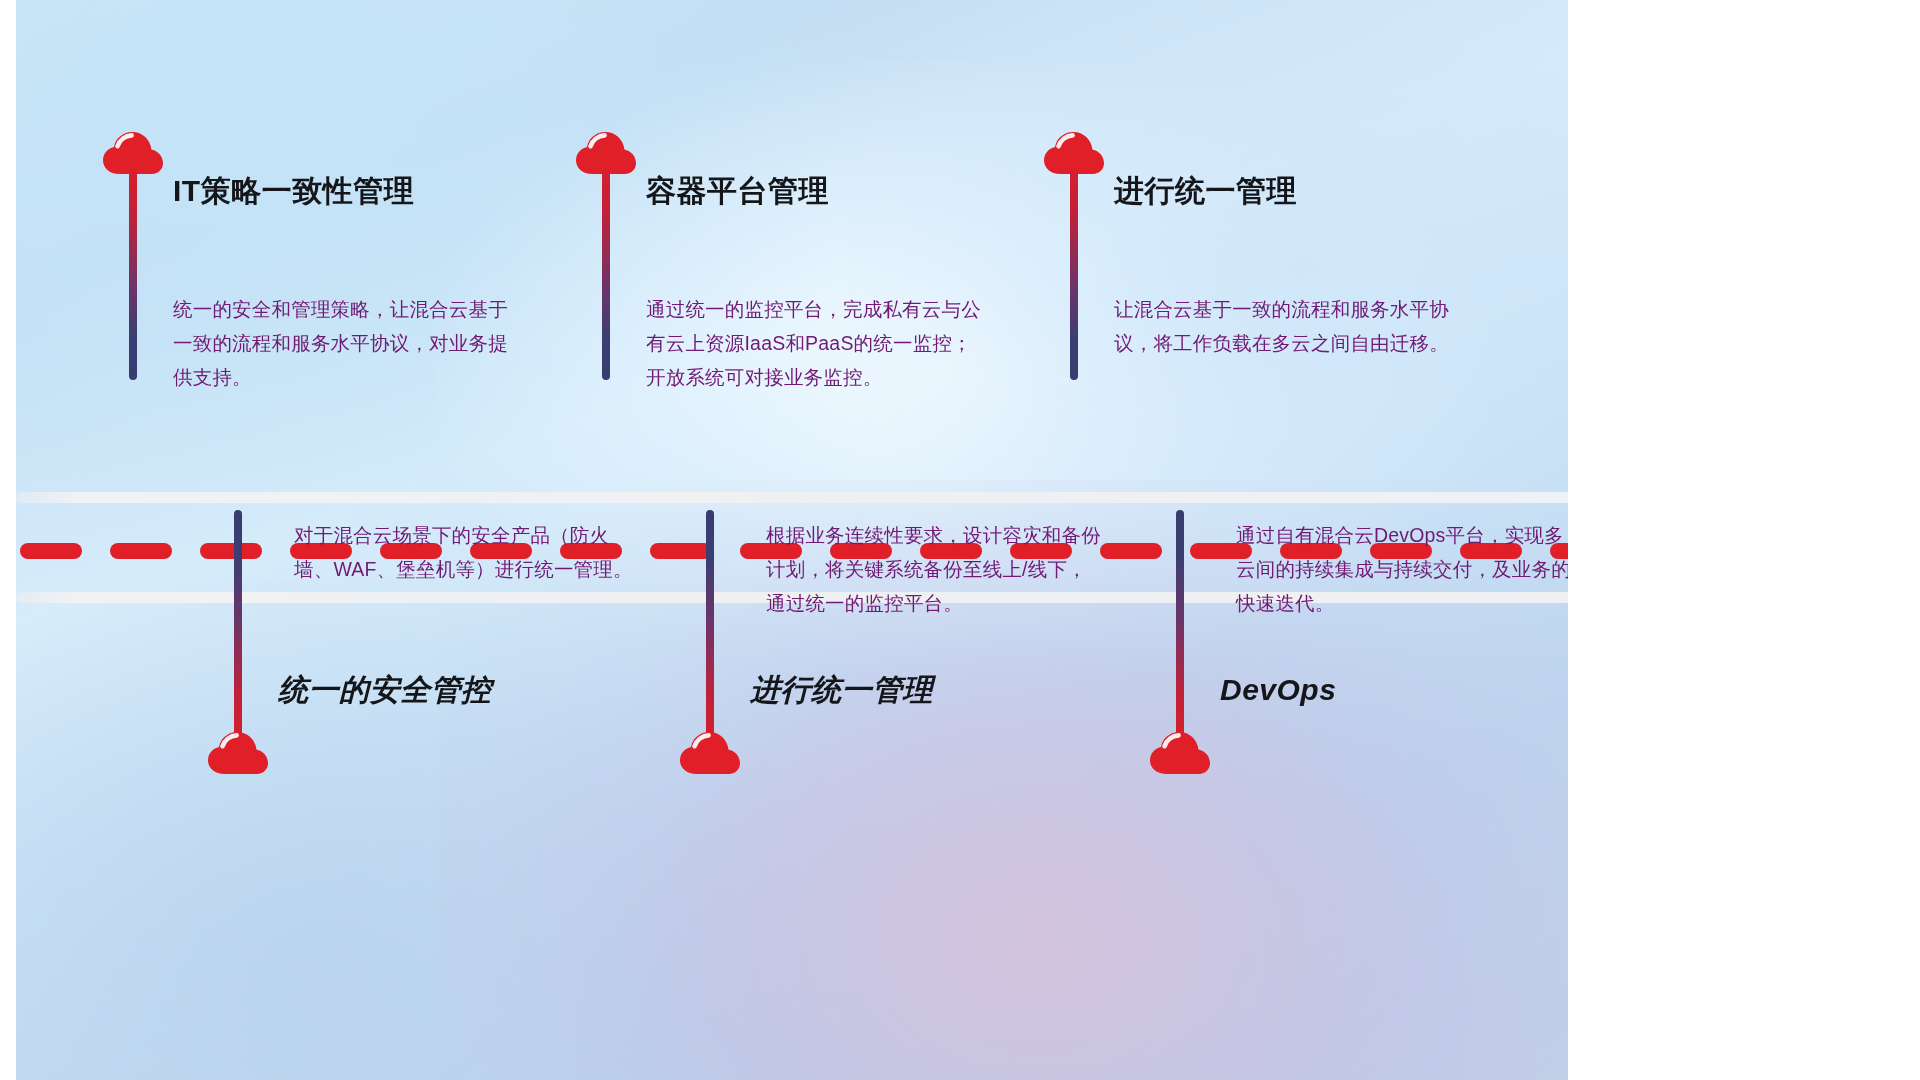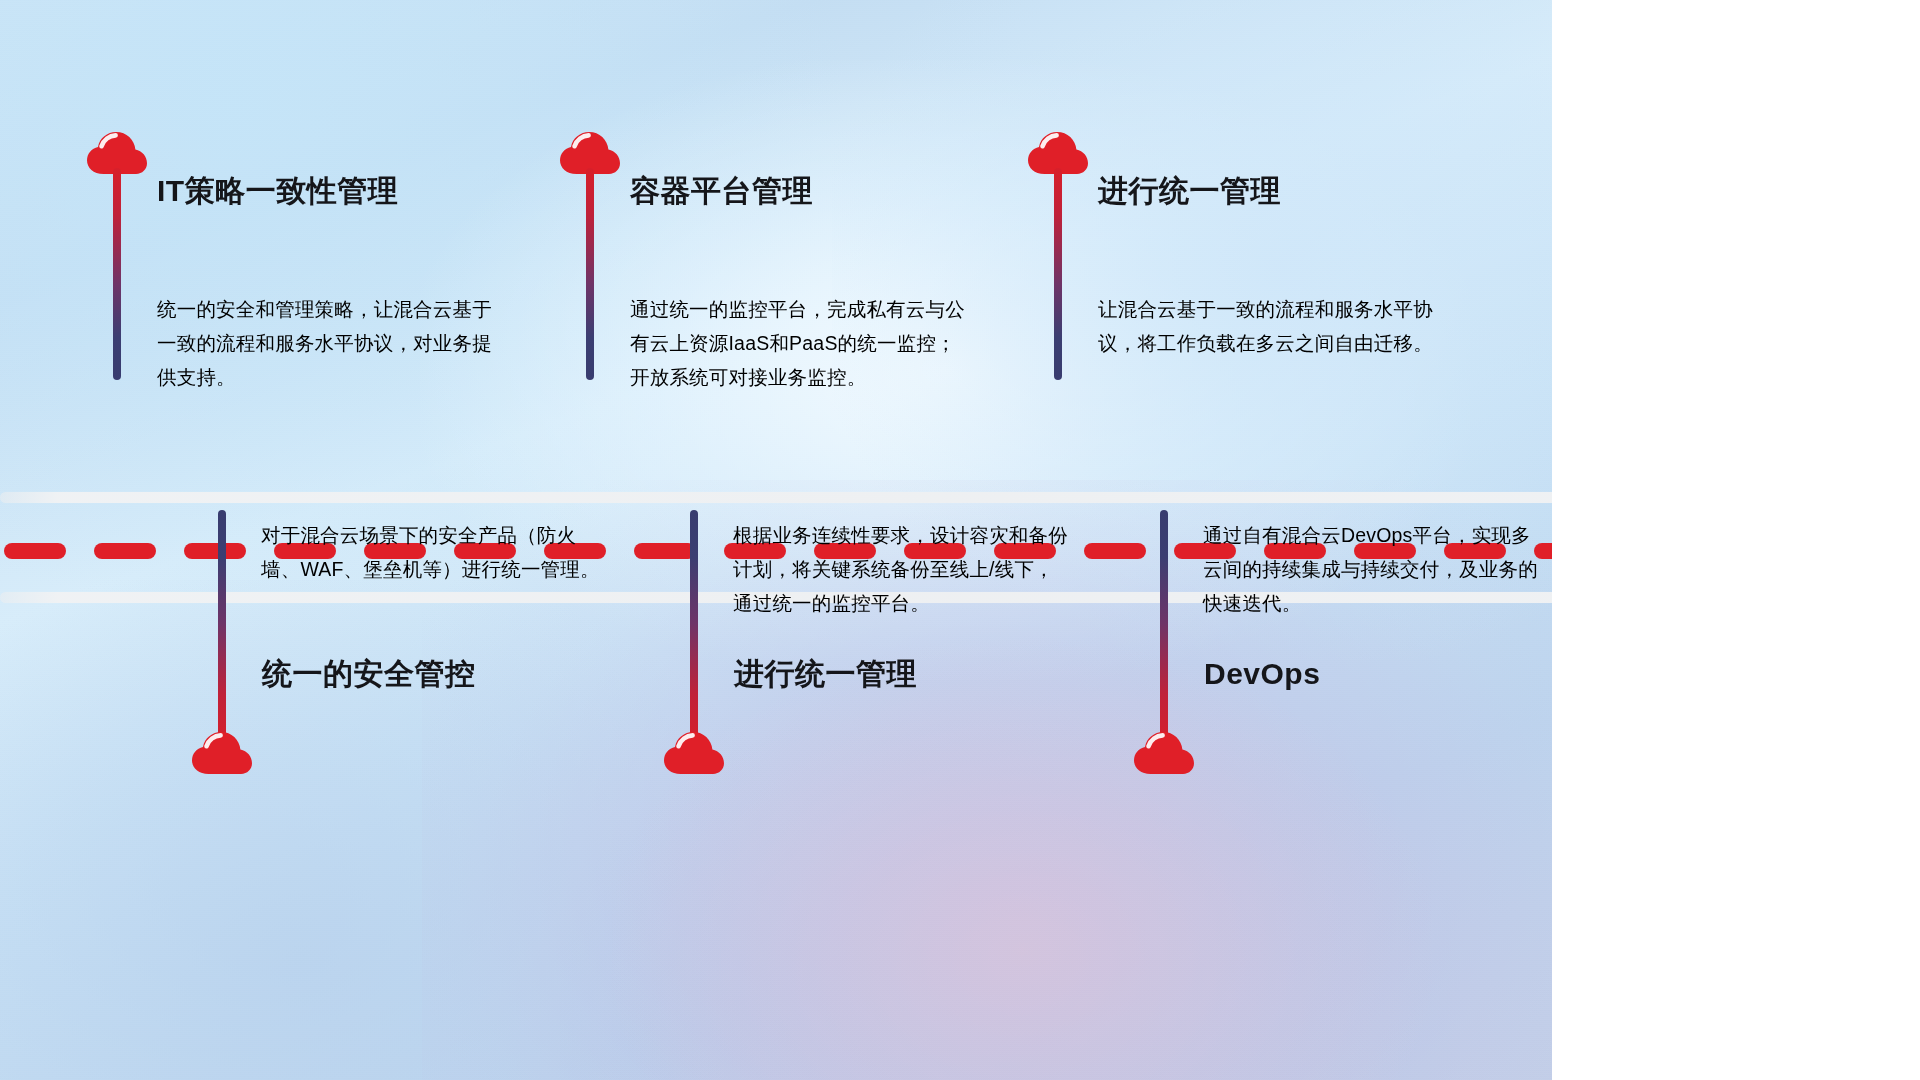--- a/index.html
+++ b/index.html
@@ -10,20 +10,21 @@
     overflow: hidden;
     font-family: "Liberation Sans", "DejaVu Sans", sans-serif;
   }
 
   #stage {
     position: relative;
     width: 1552px;
     height: 1080px;
     overflow: hidden;
     background: #cfe2f3;
+    margin-left: 16px;
   }
 
   
   .bg-base {
     position: absolute;
     inset: 0;
     background: linear-gradient(160deg,
         #cde4f5 0%,
         #c3ddf2 18%,
         #d7ecfa 38%,
@@ -169,21 +170,21 @@
     font-size: 30px;
     font-weight: 700;
     color: #15161a;
     letter-spacing: 0.5px;
     white-space: nowrap;
     line-height: 1;
   }
   .body-text {
     font-size: 19.5px;
     line-height: 34px;
-    color: #000000;
+    color: #701a75;
     letter-spacing: 0.2px;
     width: 340px;
   }
 
   
   .top .cloud-row { position: absolute; left: 0; top: 0; }
   .top .stem {
     position: absolute;
     left: 28px;
     top: 38px;
@@ -196,33 +197,34 @@
   }
   .top .body-text {
     position: absolute;
     left: 72px;
     top: 162px;
   }
 
   
   .bottom .body-text {
     position: absolute;
-    left: 71px;
+    left: 88px;
     top: 18px;
   }
   .bottom .stem {
     position: absolute;
     left: 28px;
     top: 10px;
     height: 236px;
   }
   .bottom .title {
     position: absolute;
     left: 72px;
-    top: 159px;
+    top: 175px;
+    font-style: italic;
   }
   .bottom .cloud-row {
     position: absolute;
     left: 0;
     top: 230px;
   }
 
   .col-1t { left: 85px; }
   .col-2t { left: 558px; }
   .col-3t { left: 1026px; }

